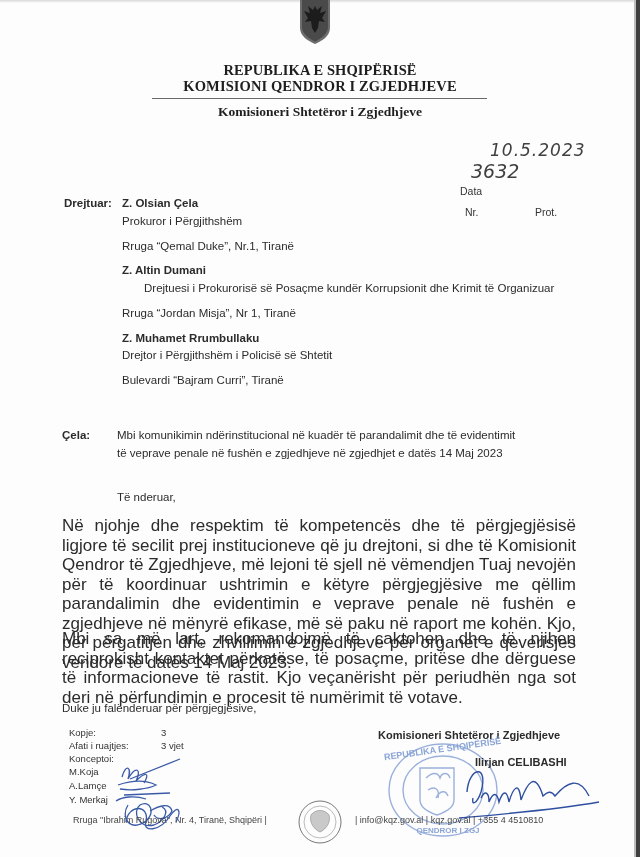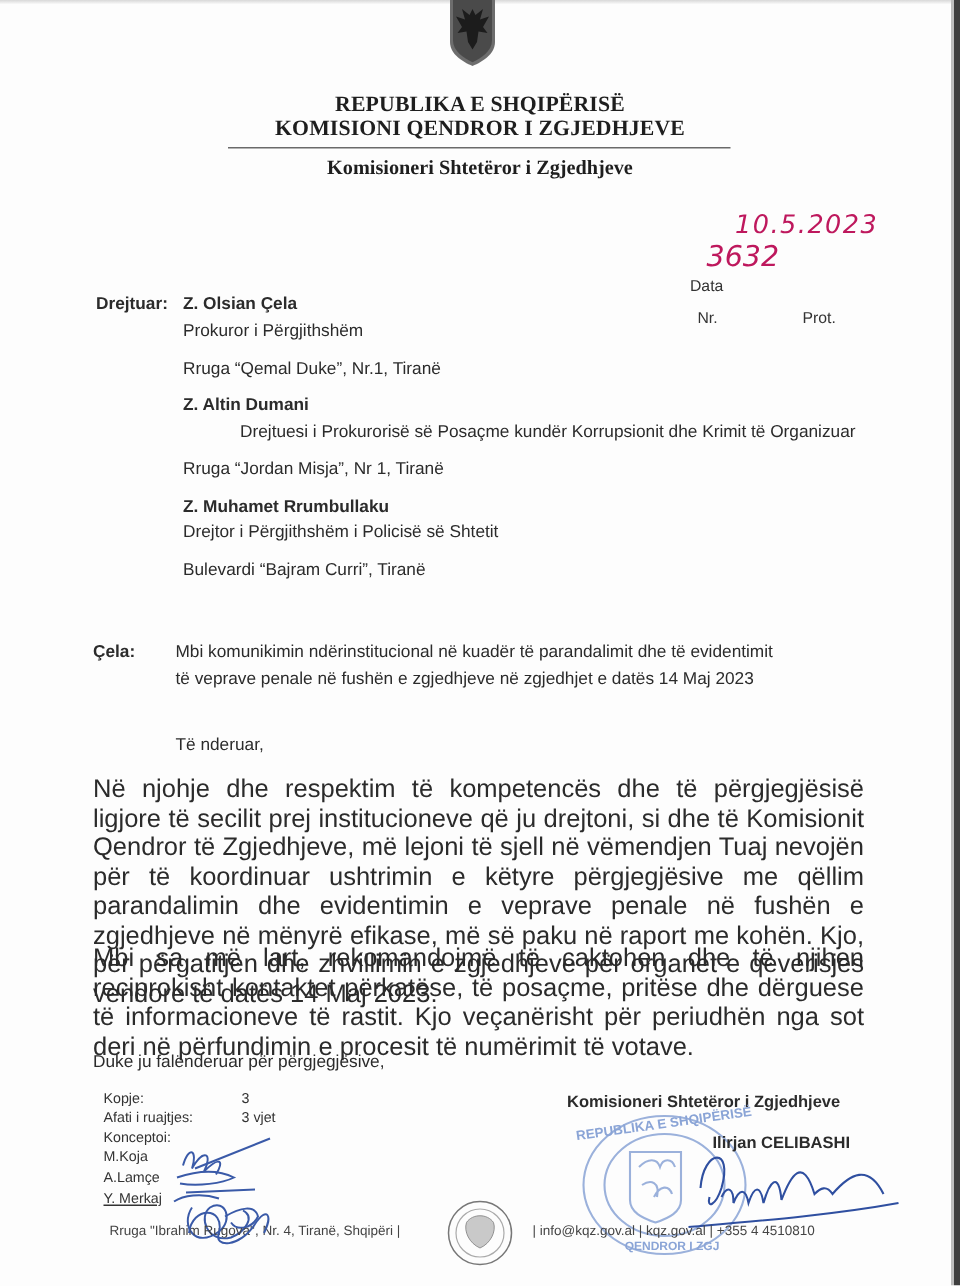--- a/index.html
+++ b/index.html
@@ -23,21 +23,21 @@
   .hdr1 { top: 62px; }
   .hdr2 { top: 78px; }
   .hrule { position: absolute; left: 152px; top: 98px; width: 335px; height: 1px; background: #6a6a6a; }
   .hdr3 {
     position: absolute; left: 0; width: 640px; top: 104px; text-align: center;
     font-family: "Liberation Serif", serif; font-weight: bold; font-size: 13.5px; color: #1e1e1e;
   }
 
   .stamp-box { position: absolute; left: 458px; top: 140px; width: 130px; height: 44px; }
   .stamp-label { position: absolute; font-size: 10.5px; color: #333; margin-top: 38px; }
-  .hand { position: absolute; font-family: "DejaVu Sans", sans-serif; color: #be185d; font-style: italic; }
+  .hand { position: absolute; font-family: "DejaVu Sans", sans-serif; color: #404040; font-style: italic; }
 
   .t { position: absolute; font-size: 11.5px; color: #2b2b2b; white-space: nowrap; }
   .b { font-weight: bold; }
   .just { position: absolute; font-size: 17px; color: #2b2b2b; text-align: justify; text-align-last: left; line-height: 19.5px; }
 
   .small { position: absolute; font-size: 9.5px; color: #333; white-space: nowrap; }
   .footer { position: absolute; top: 815px; font-size: 9px; color: #444; white-space: nowrap; }
   svg { position: absolute; overflow: visible; }
 </style>
 </head>
@@ -66,21 +66,21 @@
   <span class="stamp-label" style="left:77px; top:28px;">Prot.</span>
 </div>
 
 <div class="t b" style="left:64px; top:197px;">Drejtuar:</div>
 
 <div class="t b" style="left:122px; top:197px;text-align:right;">Z. Olsian Çela</div>
 <div class="t" style="left:122px; top:215px;">Prokuror i Përgjithshëm</div>
 <div class="t" style="left:122px; top:240px;">Rruga “Qemal Duke”, Nr.1, Tiranë</div>
 
 <div class="t b" style="left:122px; top:264px;">Z. Altin Dumani</div>
-<div class="t" style="left:138px; top:282px;padding-left:22px;">Drejtuesi i Prokurorisë së Posaçme kundër Korrupsionit dhe Krimit të Organizuar</div>
+<div class="t" style="left:122px; top:282px;padding-left:22px;">Drejtuesi i Prokurorisë së Posaçme kundër Korrupsionit dhe Krimit të Organizuar</div>
 <div class="t" style="left:122px; top:307px;">Rruga “Jordan Misja”, Nr 1, Tiranë</div>
 
 <div class="t b" style="left:122px; top:332px;">Z. Muhamet Rrumbullaku</div>
 <div class="t" style="left:122px; top:349px;text-align:right;">Drejtor i Përgjithshëm i Policisë së Shtetit</div>
 <div class="t" style="left:122px; top:374px;">Bulevardi “Bajram Curri”, Tiranë</div>
 
 <div class="t b" style="left:62px; top:429px;">Çela:</div>
 <div class="t" style="left:117px; top:429px;">Mbi komunikimin ndërinstitucional në kuadër të parandalimit dhe të evidentimit</div>
 <div class="t" style="left:117px; top:447px;">të veprave penale në fushën e zgjedhjeve në zgjedhjet e datës 14 Maj 2023</div>
 
@@ -90,21 +90,21 @@
 <div class="just" style="left:62px; top:629px; width:514px;">Mbi sa më lart, rekomandojmë të caktohen dhe të njihen reciprokisht kontaktet përkatëse, të posaçme, pritëse dhe dërguese të informacioneve të rastit. Kjo veçanërisht për periudhën nga sot deri në përfundimin e procesit të numërimit të votave.</div>
 <div class="t" style="left:62px; top:702px;">Duke ju falënderuar për përgjegjësive,</div>
 
 <div class="small" style="left:69px; top:727px;">Kopje:</div>
 <div class="small" style="left:161px; top:727px;">3</div>
 <div class="small" style="left:69px; top:740px;">Afati i ruajtjes:</div>
 <div class="small" style="left:161px; top:740px;">3 vjet</div>
 <div class="small" style="left:69px; top:753px;">Konceptoi:</div>
 <div class="small" style="left:69px; top:766px;">M.Koja</div>
 <div class="small" style="left:69px; top:780px;">A.Lamçe</div>
-<div class="small" style="left:69px; top:794px;text-decoration:underline;">Y. Merkaj</div>
+<div class="small" style="left:69px; top:794px;">Y. Merkaj</div>
 
 <svg style="left:110px; top:755px;" width="110" height="80">
   <g fill="none" stroke="#3a5aa8" stroke-width="1.3">
     <path d="M12 22 C16 8, 22 12, 18 24 C26 10, 32 14, 26 26 C36 16, 40 18, 34 28"></path>
     <path d="M8 30 C20 26, 34 24, 46 30 C38 34, 22 36, 10 34"></path>
     <path d="M14 40 L60 38"></path>
     <path d="M20 24 L70 4"></path>
     <path d="M6 46 C12 42, 24 40, 36 44"></path>
     <path d="M18 50 C10 62, 20 78, 36 66 C46 58, 40 44, 30 50 C22 56, 28 74, 44 70 C54 66, 60 56, 52 52"></path>
     <path d="M40 56 C50 50, 60 48, 62 56 C58 64, 48 66, 44 60"></path>

